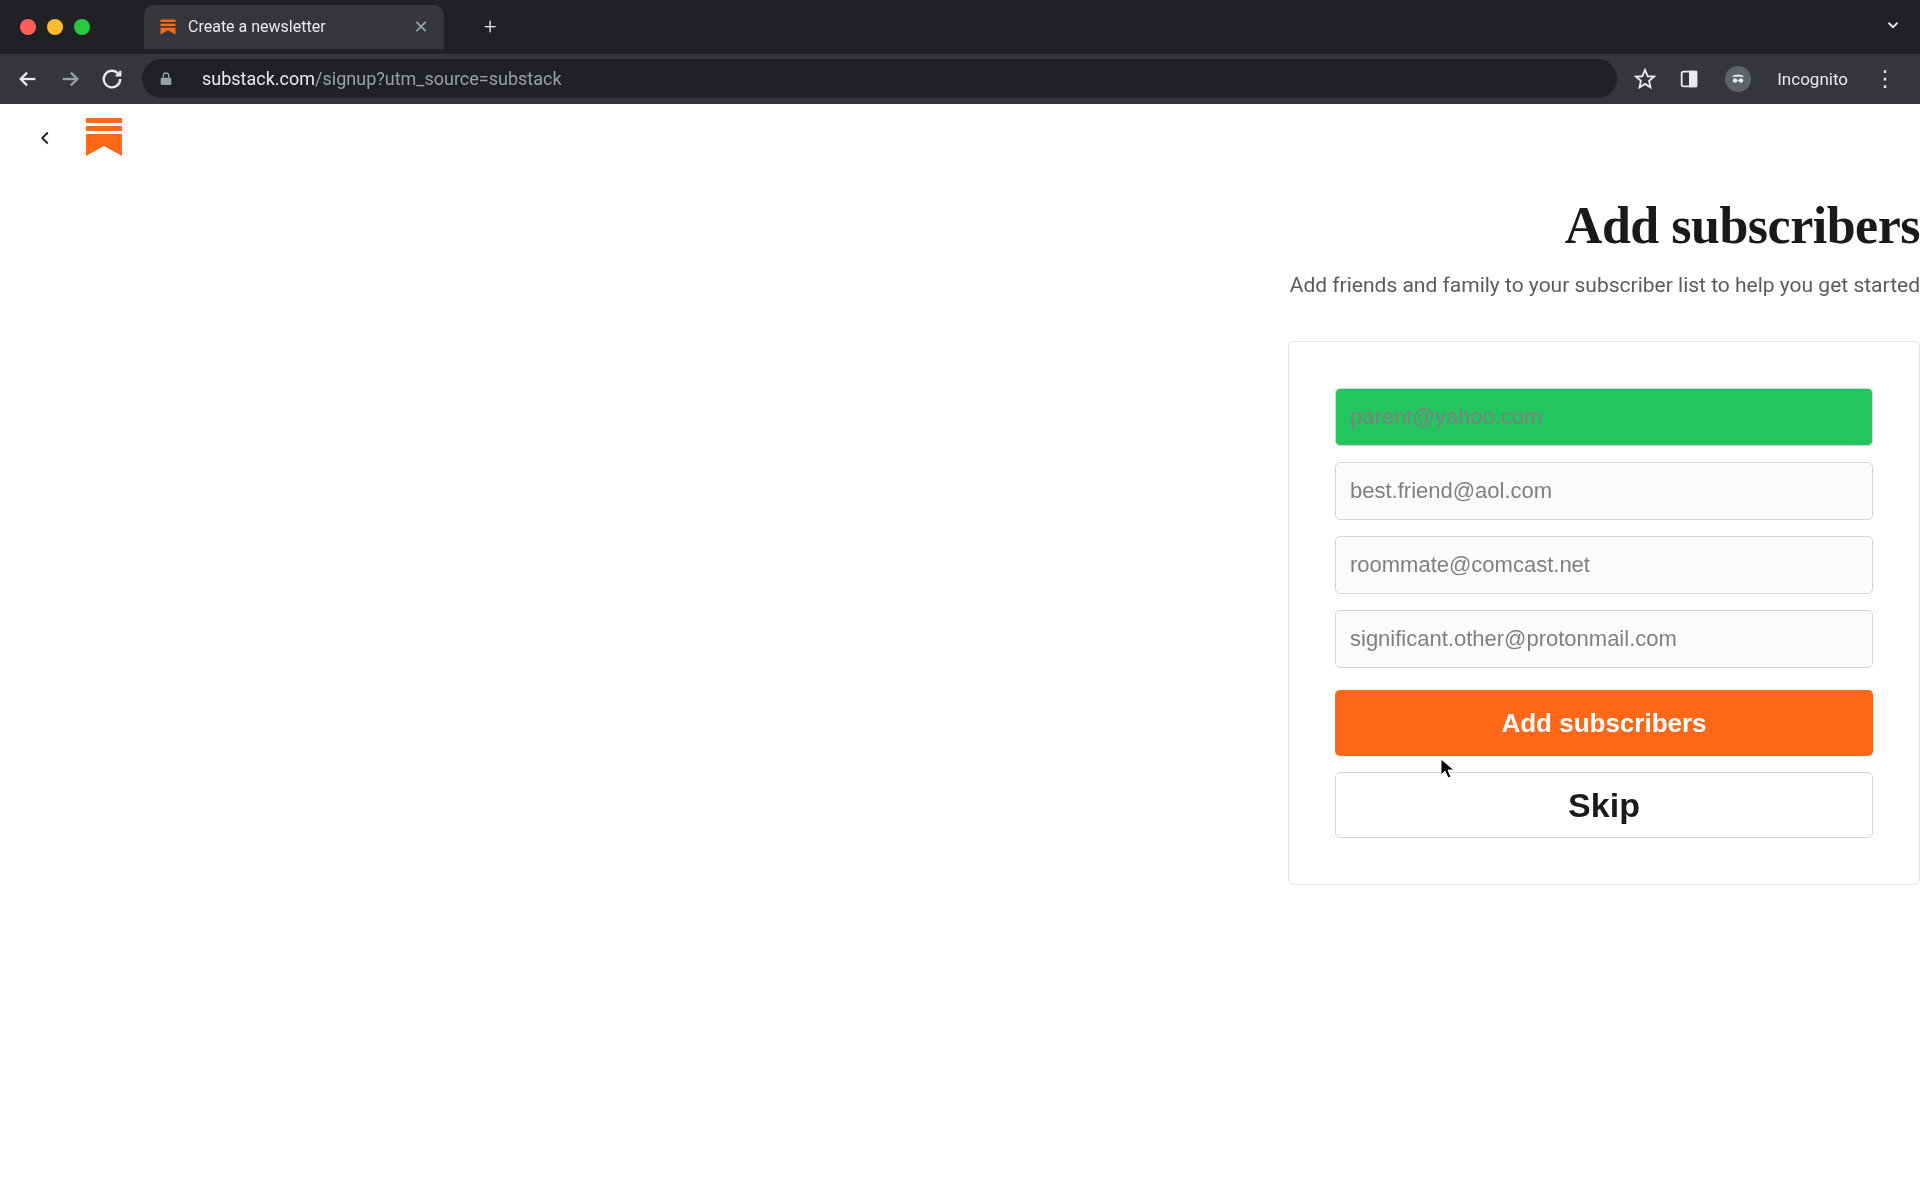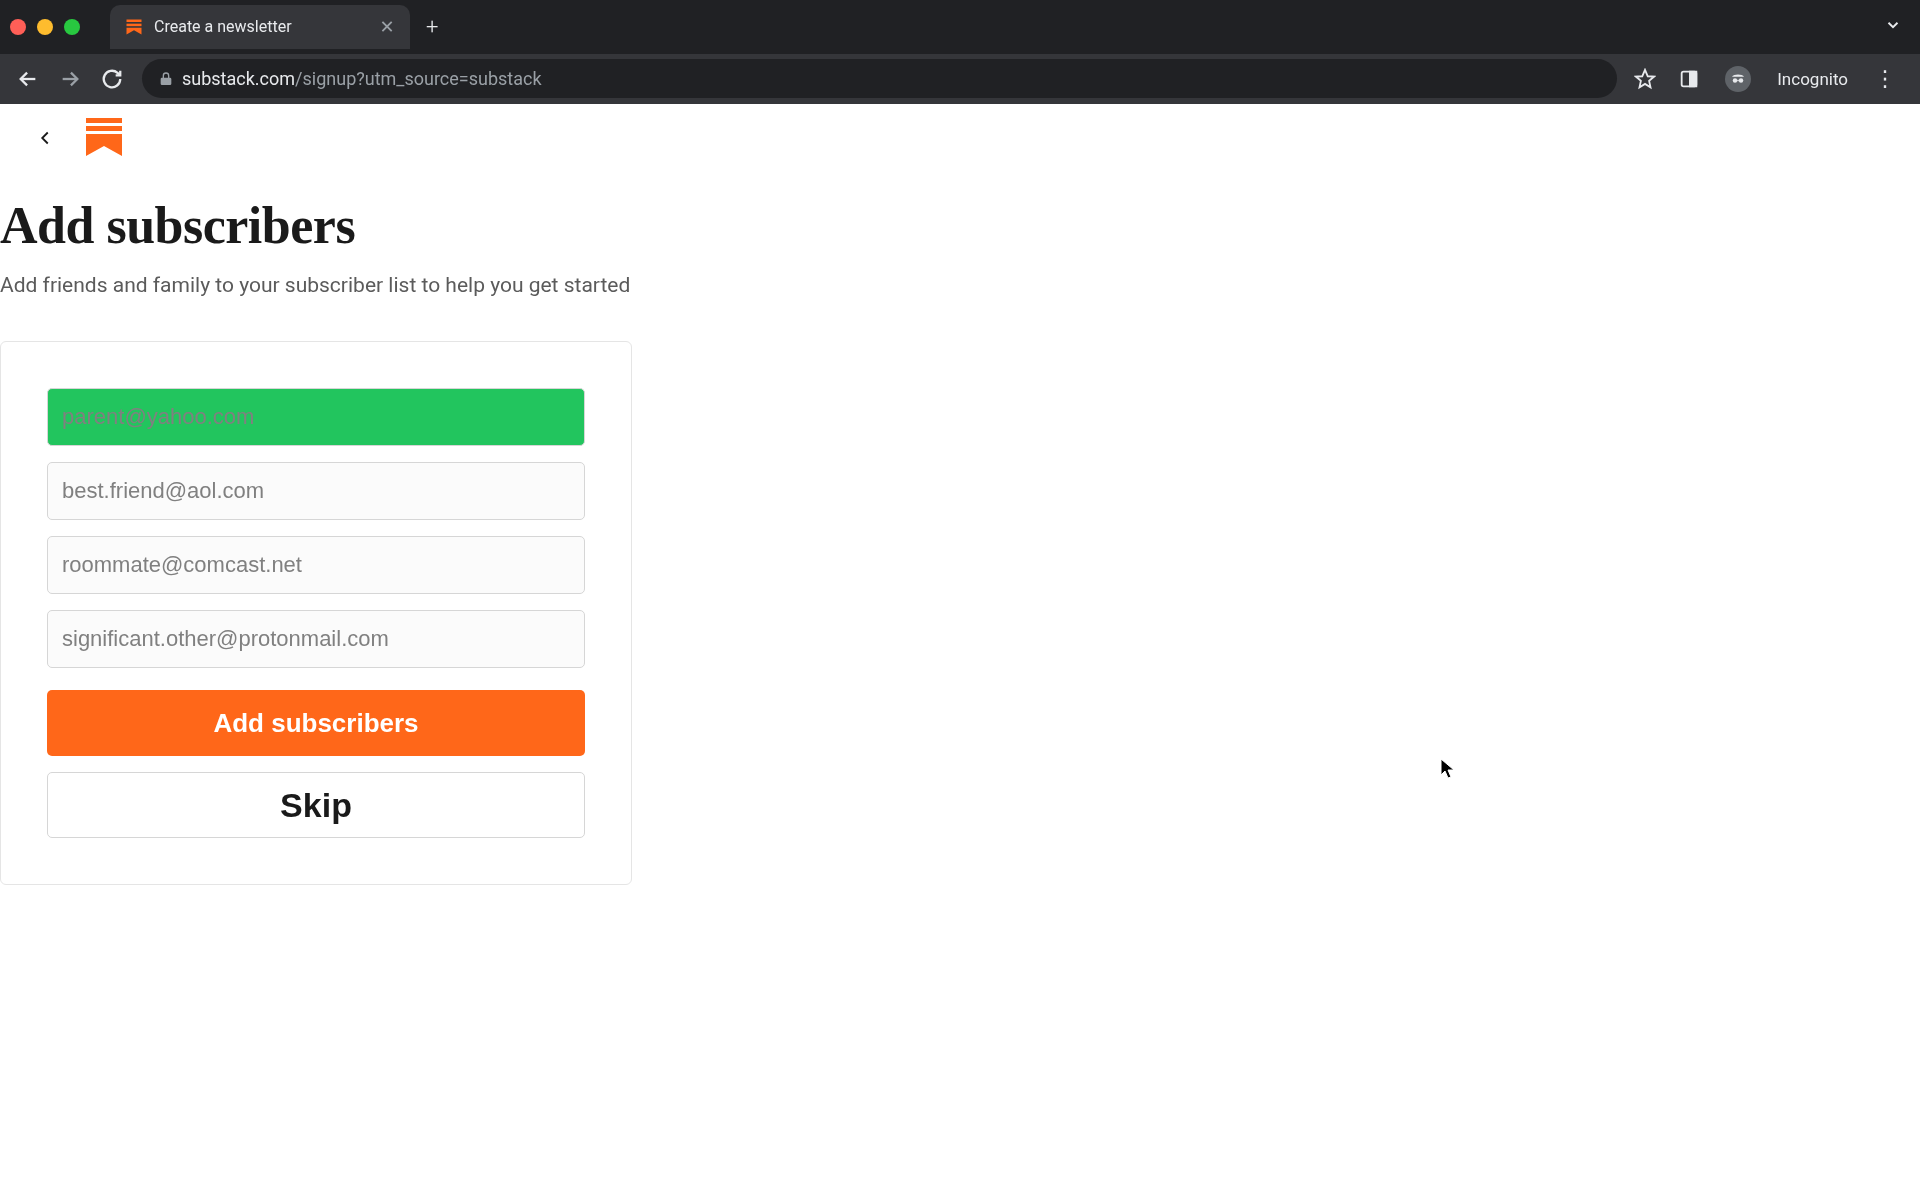--- a/index.html
+++ b/index.html
@@ -15,21 +15,22 @@
   .browser-chrome {
     background: #202124;
     height: 104px;
     display: flex;
     flex-direction: column;
   }
   .tab-strip {
     height: 56px;
     display: flex;
     align-items: center;
-    padding-left: 2px;
+    padding-left: 12px;
+    gap: 24px;
   }
   .traffic-lights {
     display: flex;
     gap: 11px;
     align-items: center;
     padding: 0 14px 0 8px;
   }
   .traffic-light {
     width: 16px; height: 16px; border-radius: 50%;
   }
@@ -96,21 +97,21 @@
 
   .address-bar {
     flex: 1;
     background: #202124;
     height: 39px;
     border-radius: 20px;
     display: flex;
     align-items: center;
     padding: 16px 16px;
     margin: 0 6px;
-    gap: 8px;
+    gap: 28px;
   }
   .lock-icon { color:#9aa0a6; display:flex; }
   .lock-icon svg{ width:16px; height:16px;}
   .url {
     color: #9aa0a6;
     font-size: 18px;
     white-space: nowrap;
   }
   .url .host { color: #e8eaed; }
 
@@ -164,21 +165,21 @@
   .logo .bar.b2{ width:36px;}
   .logo .flag {
     width:36px; height:22px;
     background:#ff6719;
     clip-path: polygon(0 0, 100% 0, 100% 100%, 50% 55%, 0 100%);
   }
 
   .content {
     display:flex;
     flex-direction:column;
-    align-items:flex-start;
+    align-items:flex-end;
     padding-top: 24px;
   }
   .title {
     font-family: Georgia, "Times New Roman", serif;
     font-size: 52px;
     font-weight: 700;
     color: #1a1a1a;
     letter-spacing: -0.5px;
   }
   .subtitle {

